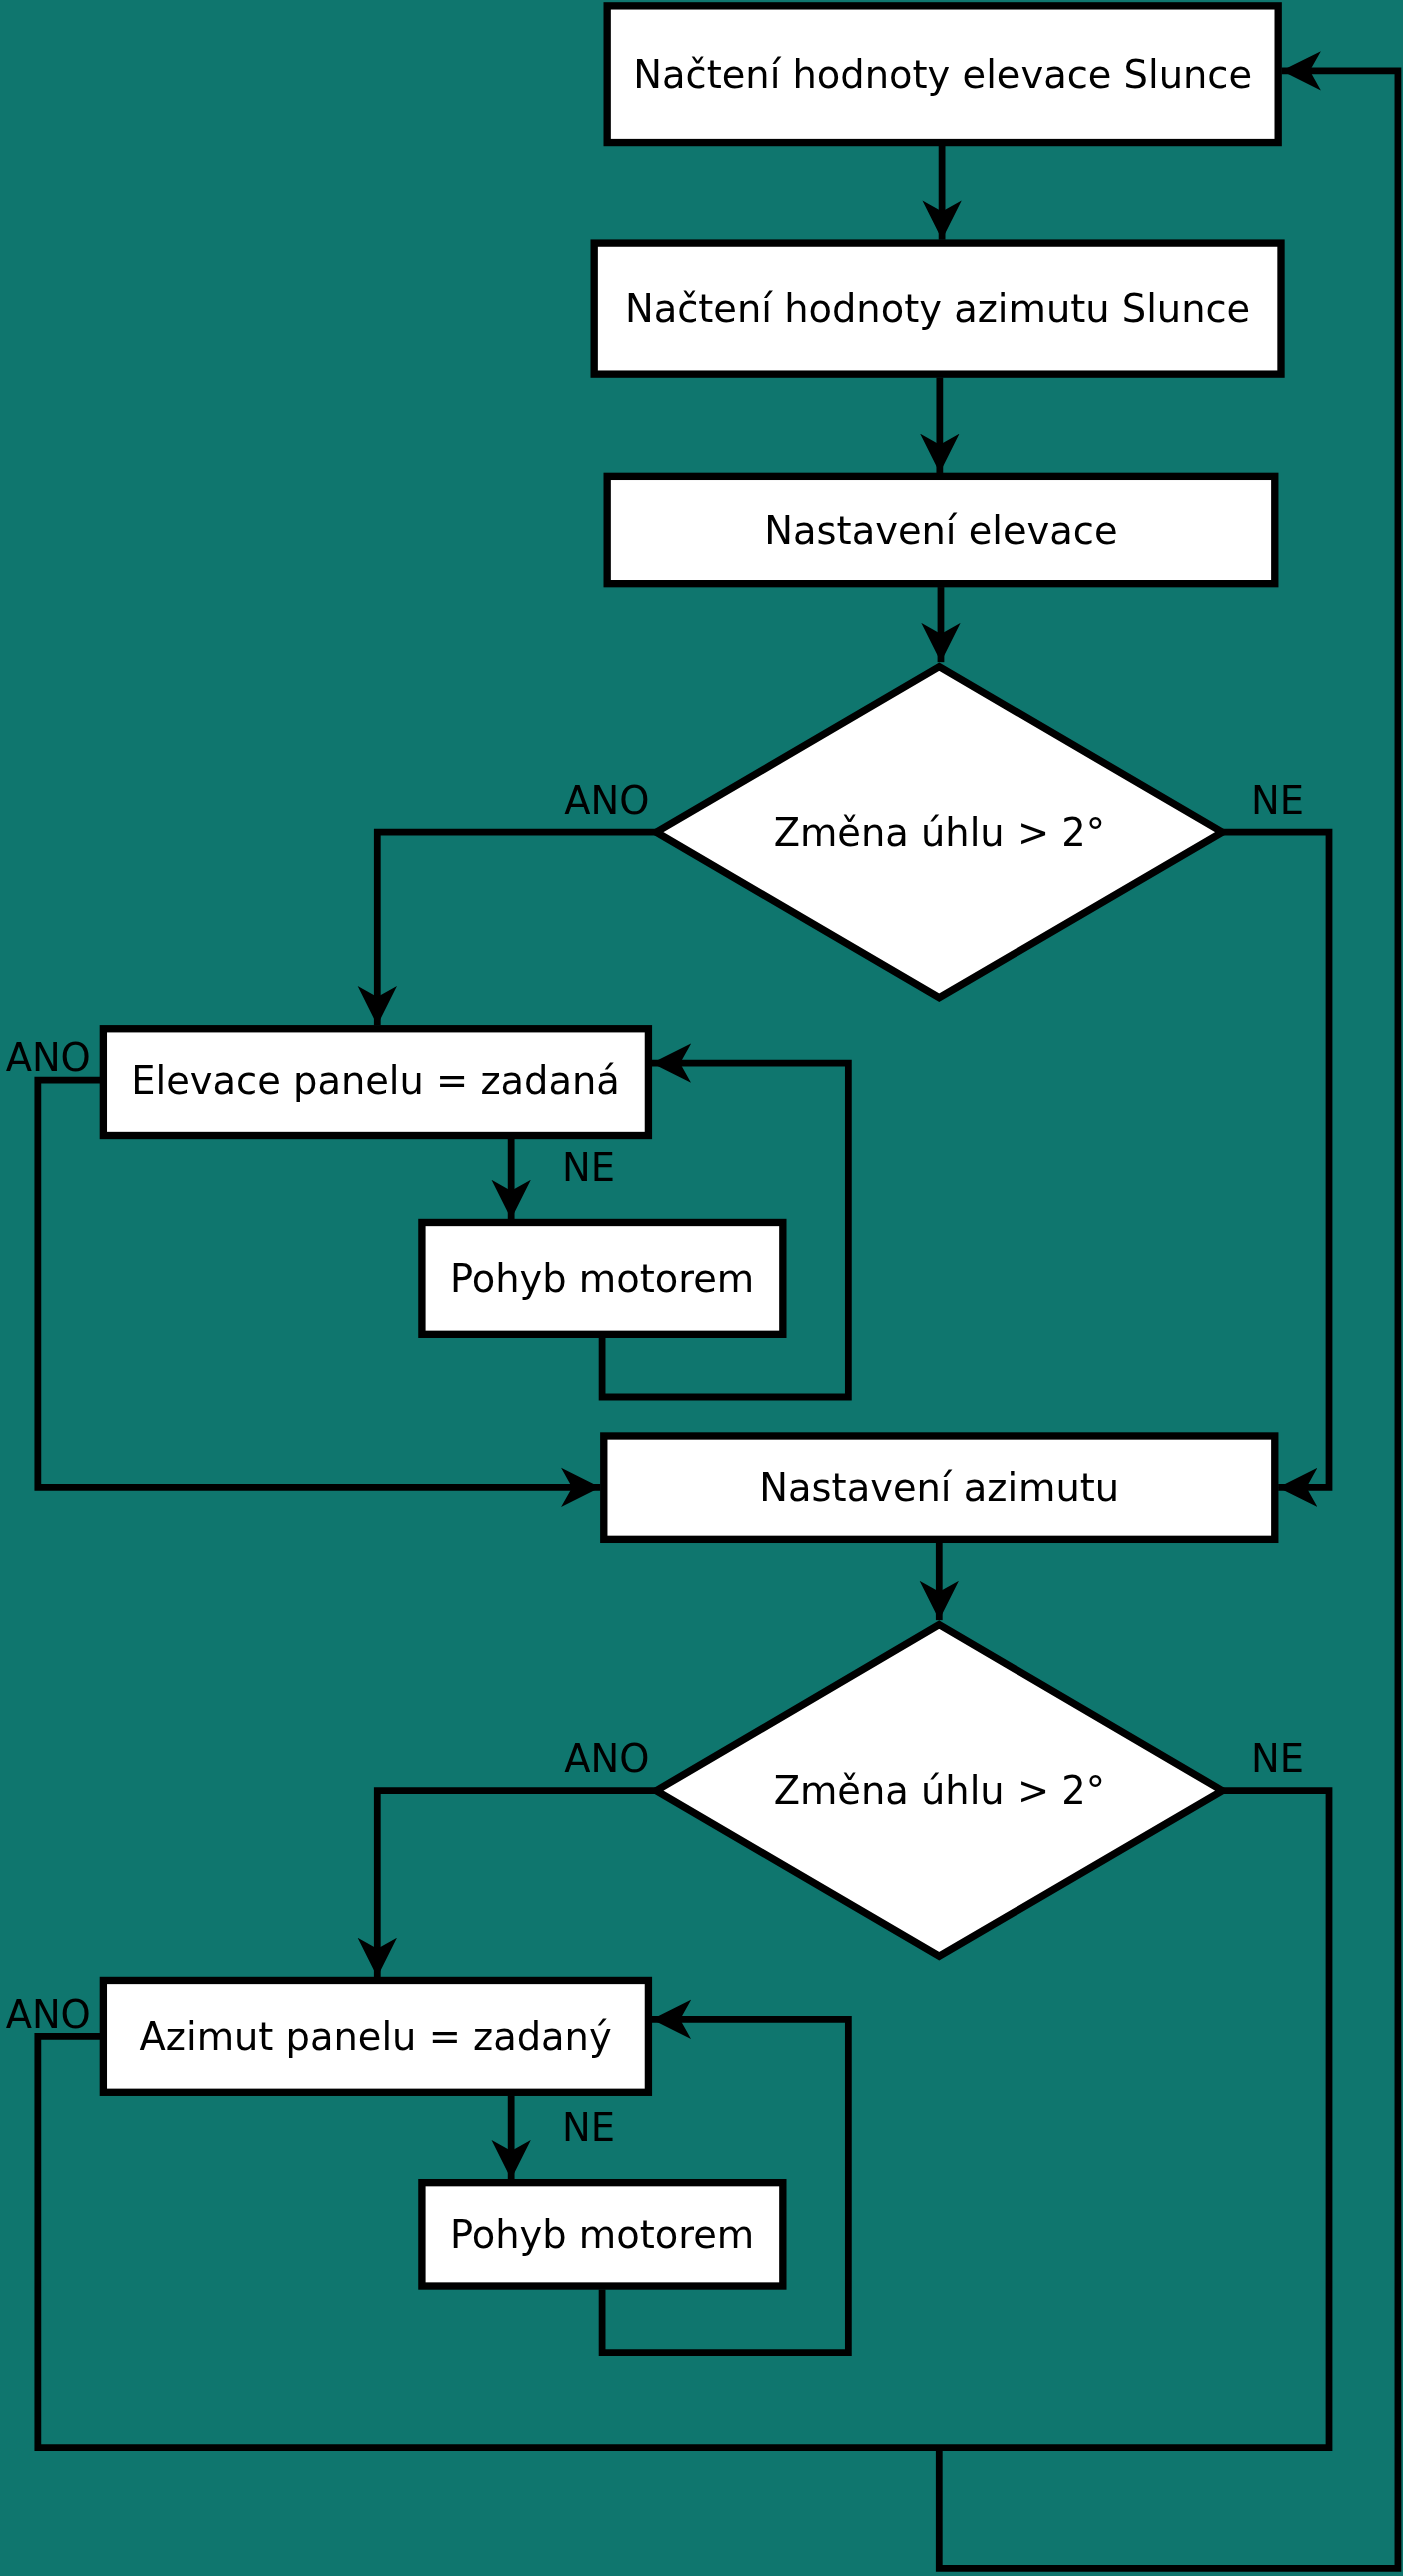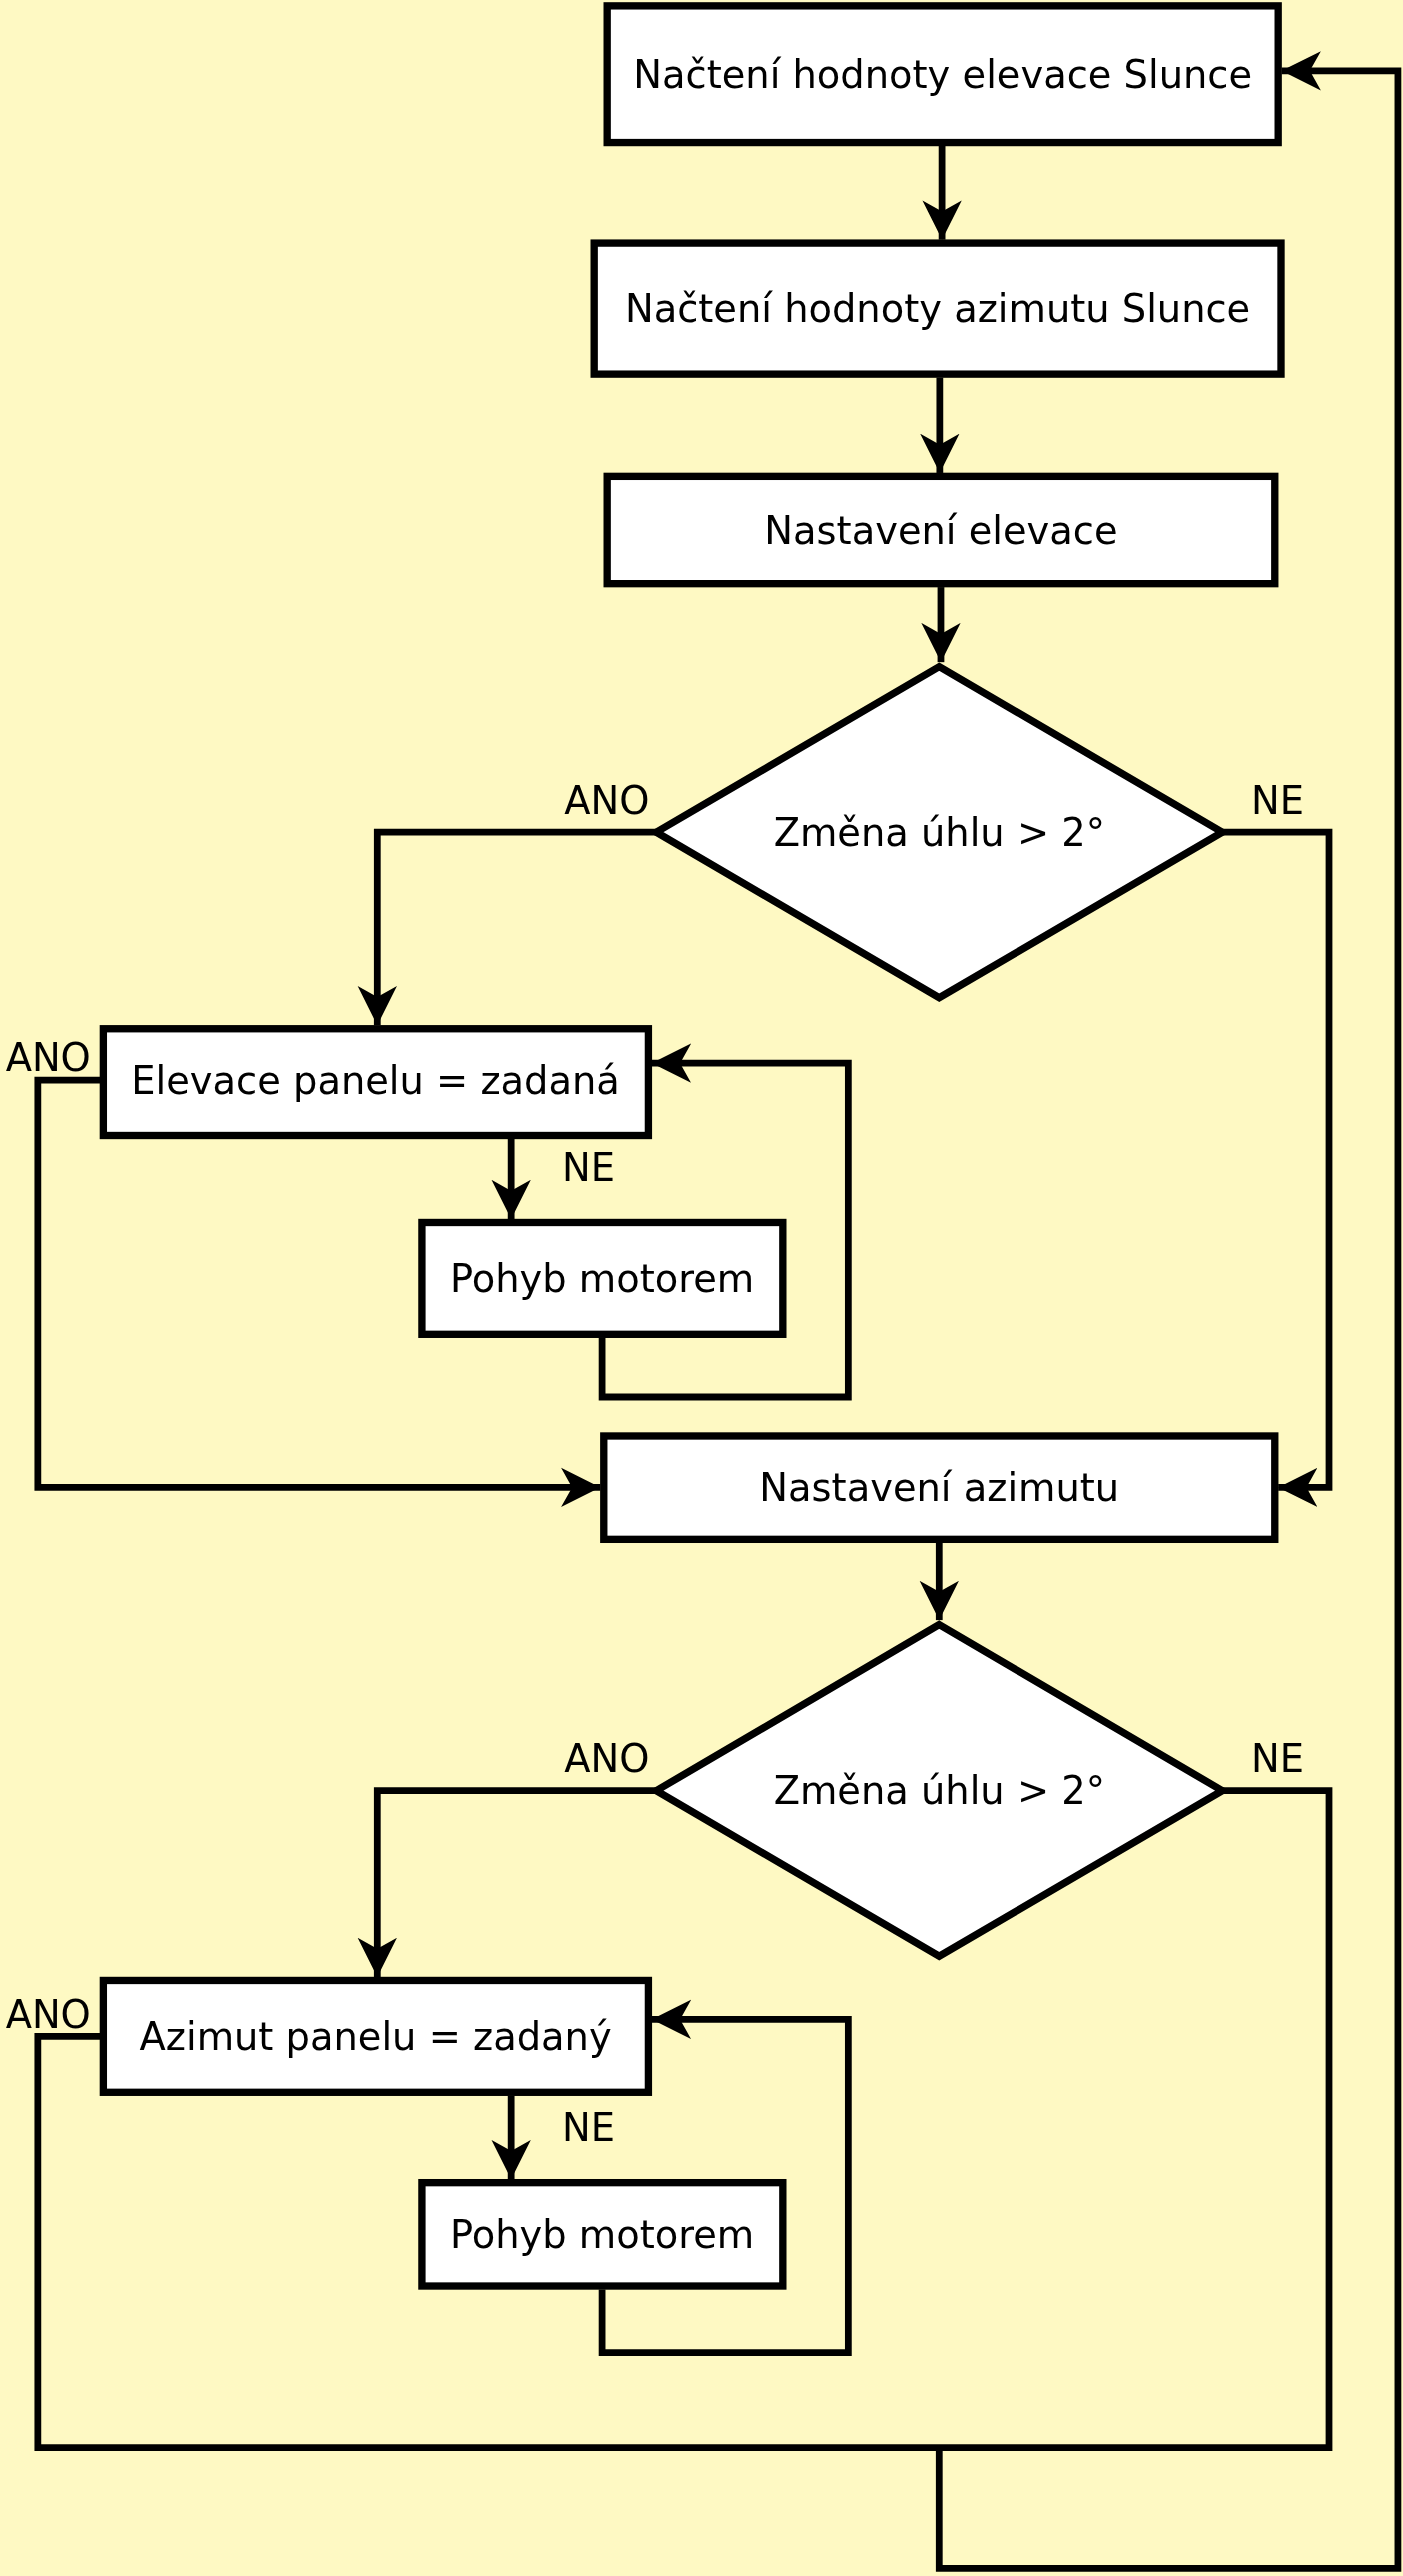--- a/index.html
+++ b/index.html
@@ -3,21 +3,21 @@
 <meta charset="utf-8">
 <style>
   html, body {
     margin: 0;
     padding: 0;
     background: #ffffff;
   }
   .canvas-wrap {
     width: 1403px;
     height: 2576px;
-    background: #fef9c3;
+    background: #0f766e;
   }
   svg text {
     font-family: "DejaVu Sans", "Liberation Sans", sans-serif;
     font-size: 68px;
     fill: #000000;
   }
   .node-shape {
     fill: #ffffff;
     stroke: #000000;
     stroke-width: 13;

